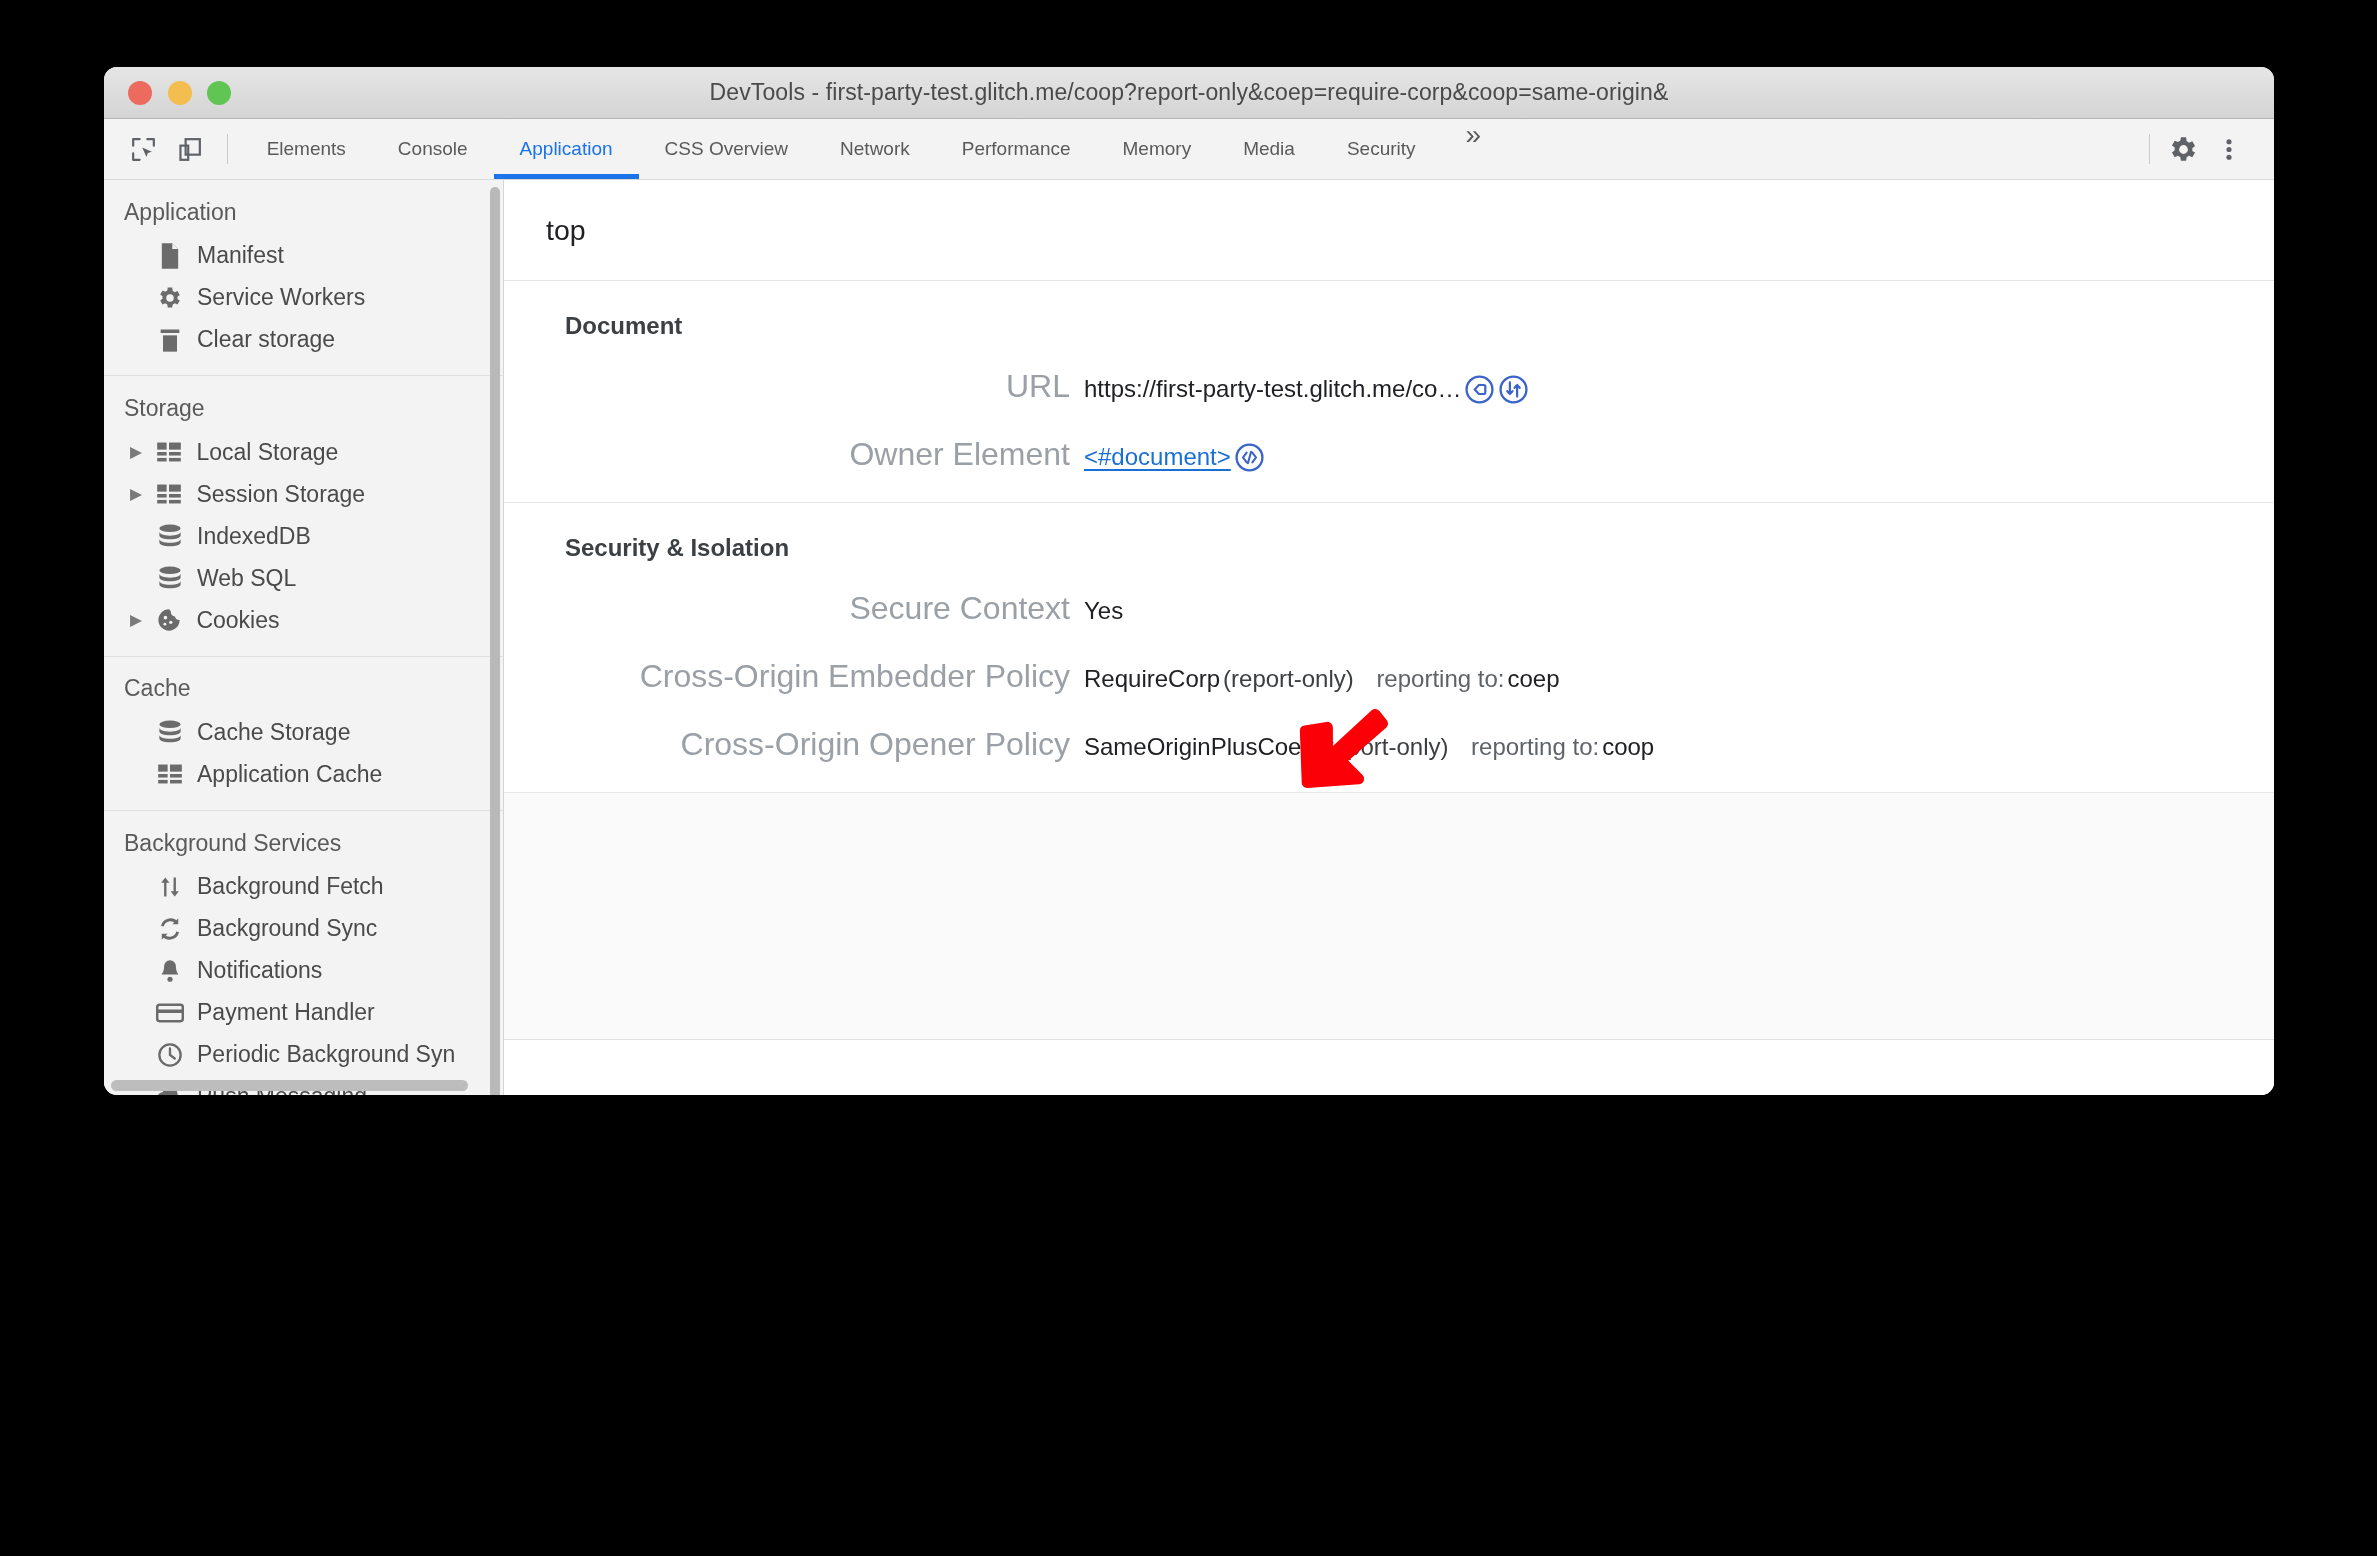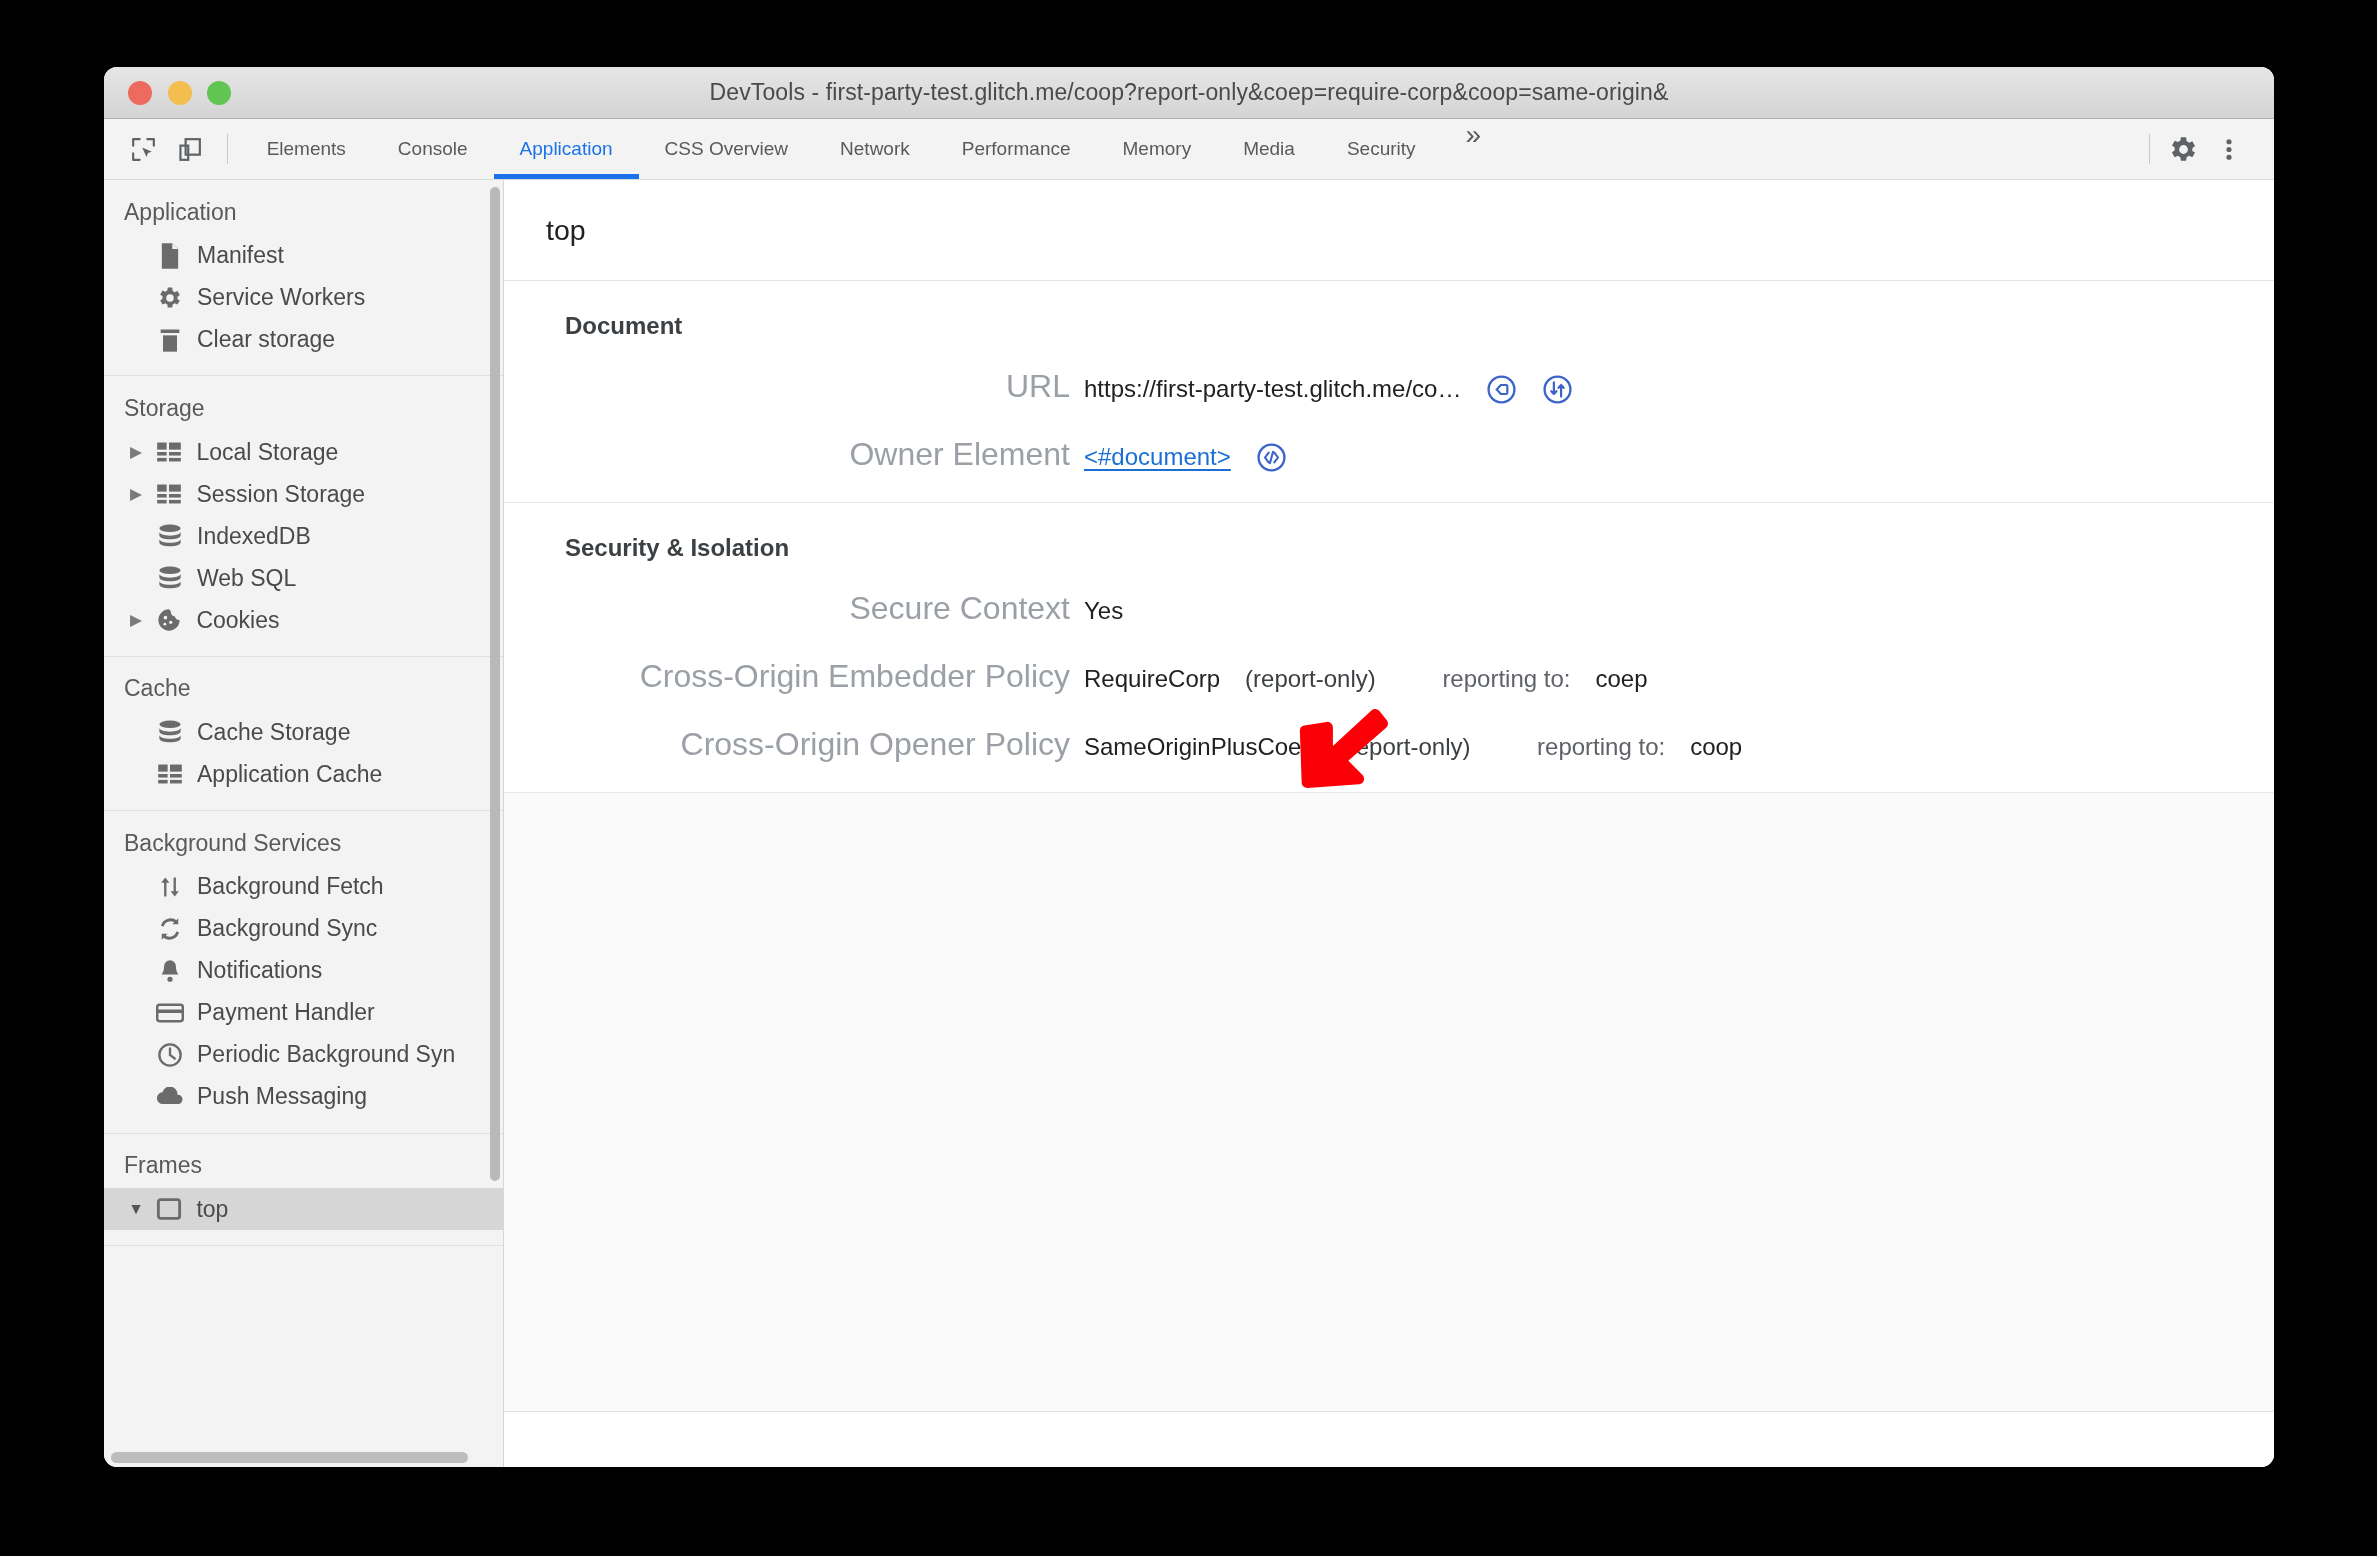--- a/index.html
+++ b/index.html
@@ -19,21 +19,21 @@
     position: absolute;
     left: 0; top: 31px;
     width: 2377px; height: 1494px;
     background: #000;
     border-radius: 138px 138px 0 0;
   }
   
   #window {
     position: absolute;
     left: 104px; top: 67px;
-    width: 2170px; height: 1400px;
+    width: 2170px; height: 1028px;
     background: #fff;
     border-radius: 13px;
     overflow: hidden;
     box-shadow: 0 3.7px 16.6px rgba(0,0,0,0.35);
   }
   
   .titlebar {
     position: relative;
     height: 52px;
     background: linear-gradient(#e6e6e6, #d4d4d4);
@@ -147,21 +147,21 @@
   }
   .row { display:flex; align-items:baseline; margin-bottom: 31px; }
   .row:last-child { margin-bottom: 9.2px; }
   .row .k {
     width: 580px; text-align:right;
     font-size: 32px; color:#9aa0a6;
     padding-right: 14px; flex: 0 0 580px;
   }
   .row .v {
     font-size: 24px; color:#202124;
-    display:flex; align-items:center; gap: 25px;
+    display:flex; align-items:center; gap: 3px;
     white-space:nowrap;
   }
   .v .muted { color:#5f6368; }
   .v .strong { color:#202124; }
   .v .sub { color:#3c4043; }
   .v .gap { display:inline-block; width:16.6px; }
   .link {
     color:#1a6fd4; text-decoration: underline; text-underline-offset: 3.7px;
   }
   .badge-ico { display:inline-flex; align-items:center; }

